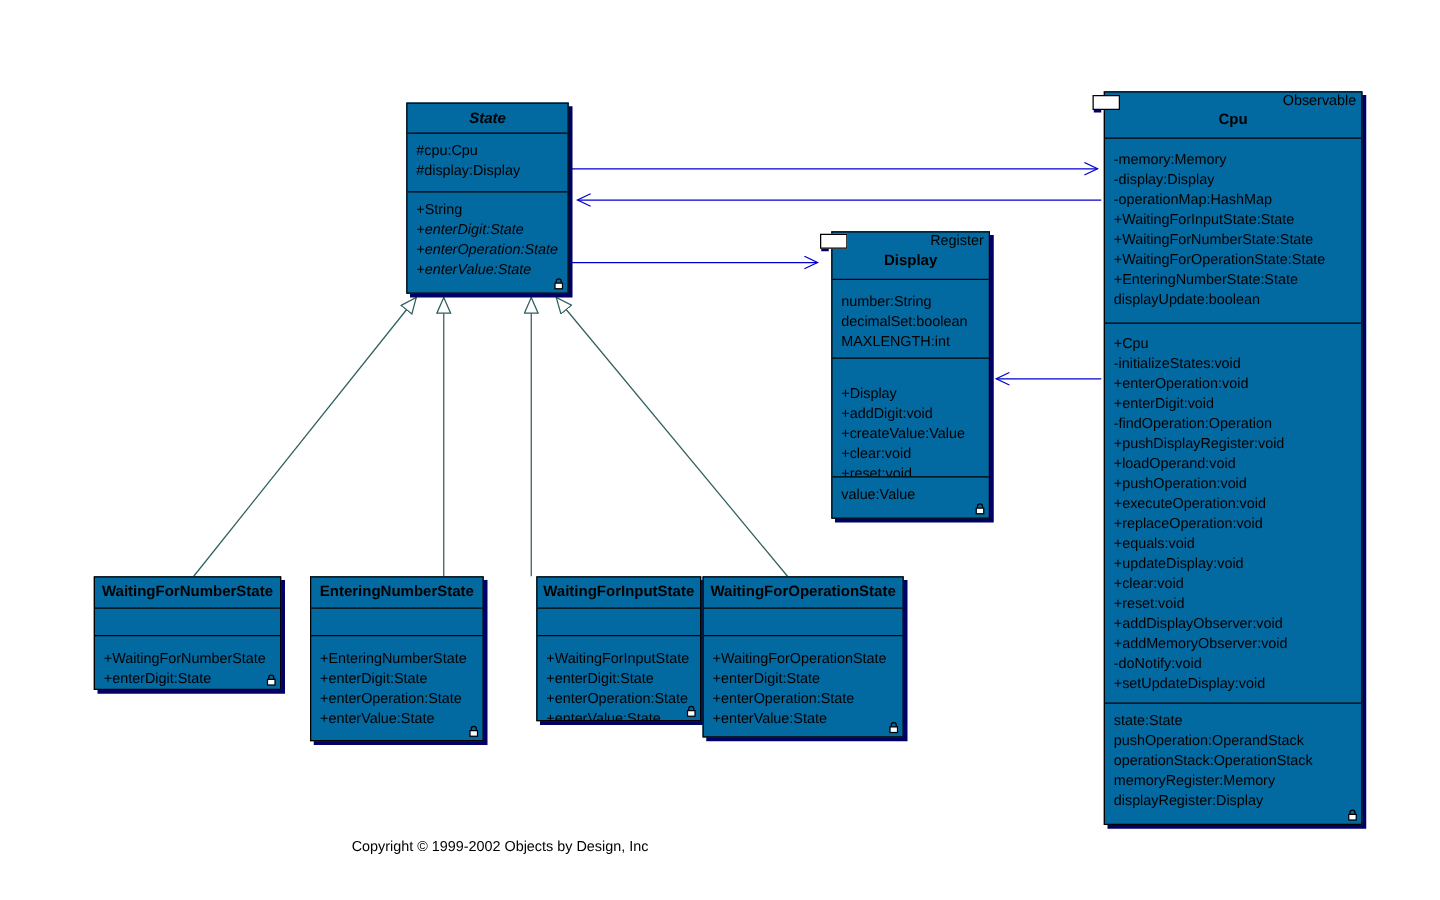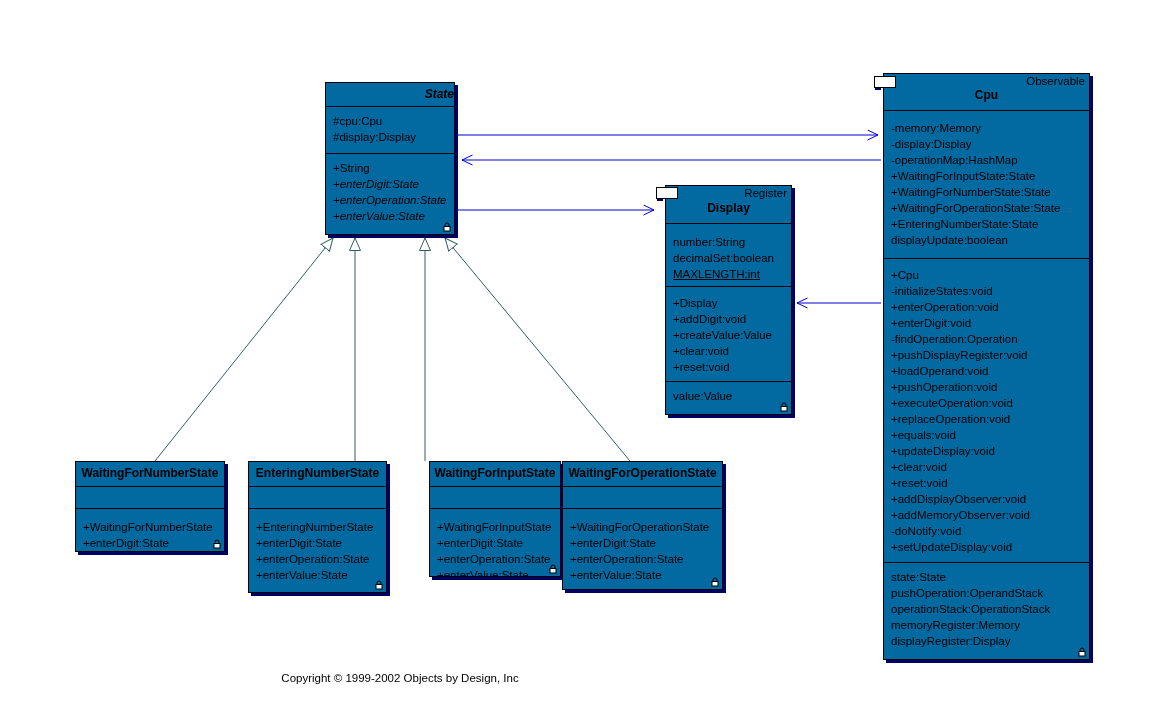--- a/index.html
+++ b/index.html
@@ -15,27 +15,27 @@
   }
   #wires{position:absolute;left:0;top:0;width:1152px;height:720px;}
   .cls{
     position:absolute;background:#0369a1;border:1px solid var(--border);
     box-shadow:3px 3px 0 var(--shadow);box-sizing:border-box;
     display:flex;flex-direction:column;
   }
   .titlebar{flex:0 0 auto;box-sizing:border-box;}
   .stereo{text-align:right;padding:1px 4px 0 0;line-height:13px;white-space:nowrap;}
   .cname{text-align:center;font-weight:bold;font-size:12px;line-height:14px;padding-top:4px;white-space:nowrap;}
-  .cname.abstract{font-style:italic;text-align:right;}
+  .cname.abstract{font-style:italic;}
   .sec{flex:0 0 auto;border-top:1px solid var(--border);box-sizing:border-box;
        padding:6px 2px 0 7px;overflow:hidden;}
   .sec.grow{flex:1 1 auto;}
   .member{line-height:16px;white-space:nowrap;}
   .member.it{font-style:italic;}
-  .member.un{text-decoration:underline;}
+  .member.un{}
   .lock{position:absolute;right:3px;bottom:2px;}
   .tab{position:absolute;width:20px;height:10px;background:#ffffff;border:1px solid var(--border);z-index:6;}
   .tabshadow{position:absolute;width:6px;height:3px;background:var(--shadow);z-index:5;}
   .copyright{position:absolute;left:260px;top:672px;width:280px;text-align:center;
              font-size:11.5px;white-space:nowrap;}
 </style>
 </head>
 <body>
 
 <div id="canvas">
@@ -134,21 +134,21 @@
   <div class="cls" style="left:665px;top:185px;width:127px;height:230px">
     <div class="titlebar" style="height:37px">
       <div class="stereo">Register</div>
       <div class="cname" style="padding-top:1px">Display</div>
     </div>
     <div class="sec" style="height:63px;padding-top:10px">
         <div class="member">number:String</div>
         <div class="member">decimalSet:boolean</div>
         <div class="member un">MAXLENGTH:int</div>
       </div>
-    <div class="sec" style="height:95px;padding-top:8px">
+    <div class="sec" style="height:95px;padding-top:20px">
         <div class="member">+Display</div>
         <div class="member">+addDigit:void</div>
         <div class="member">+createValue:Value</div>
         <div class="member">+clear:void</div>
         <div class="member">+reset:void</div>
       </div>
     <div class="sec grow">
         <div class="member">value:Value</div>
       </div>
     <svg class="lock" width="8" height="10" viewBox="0 0 8 10">

